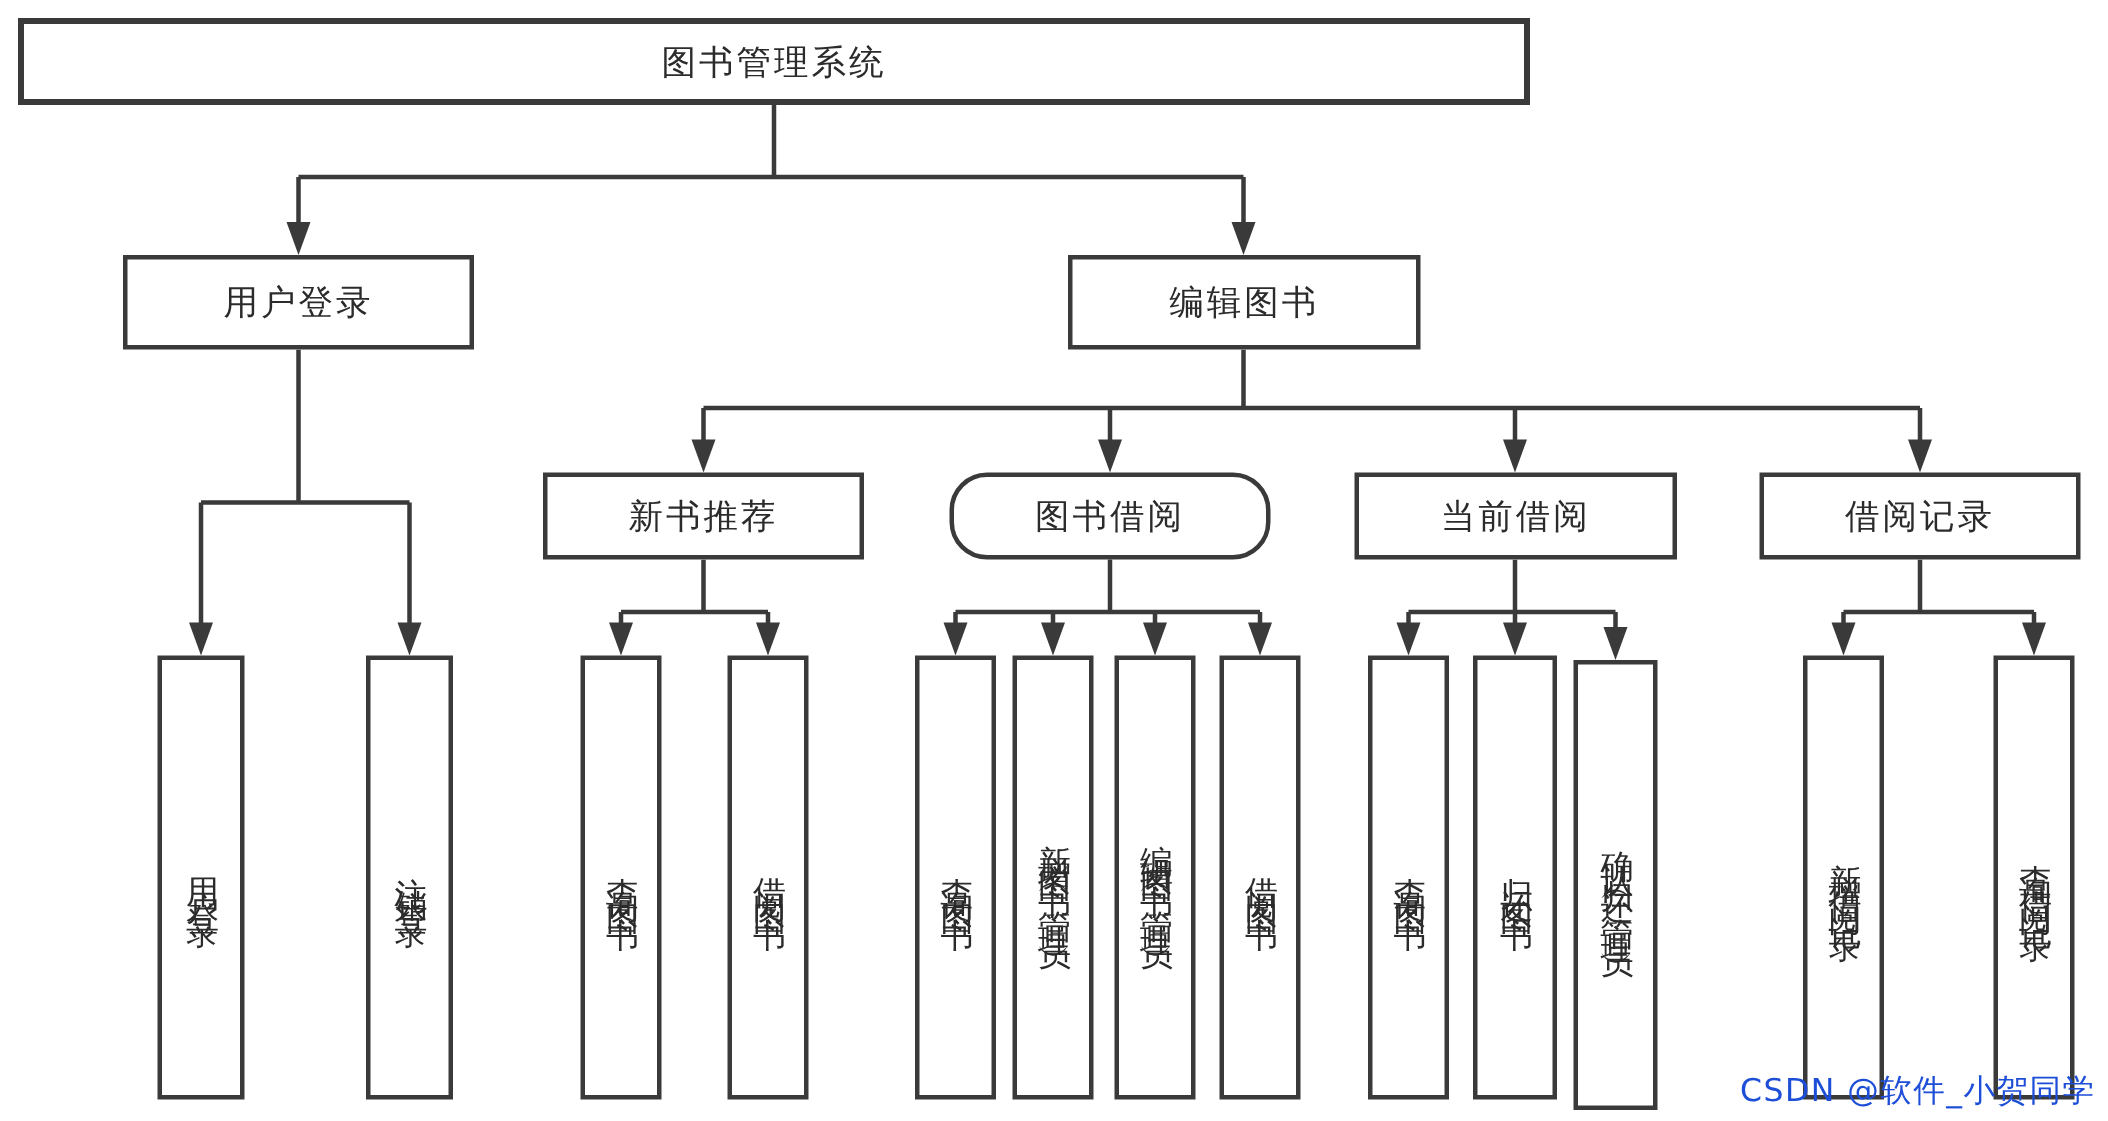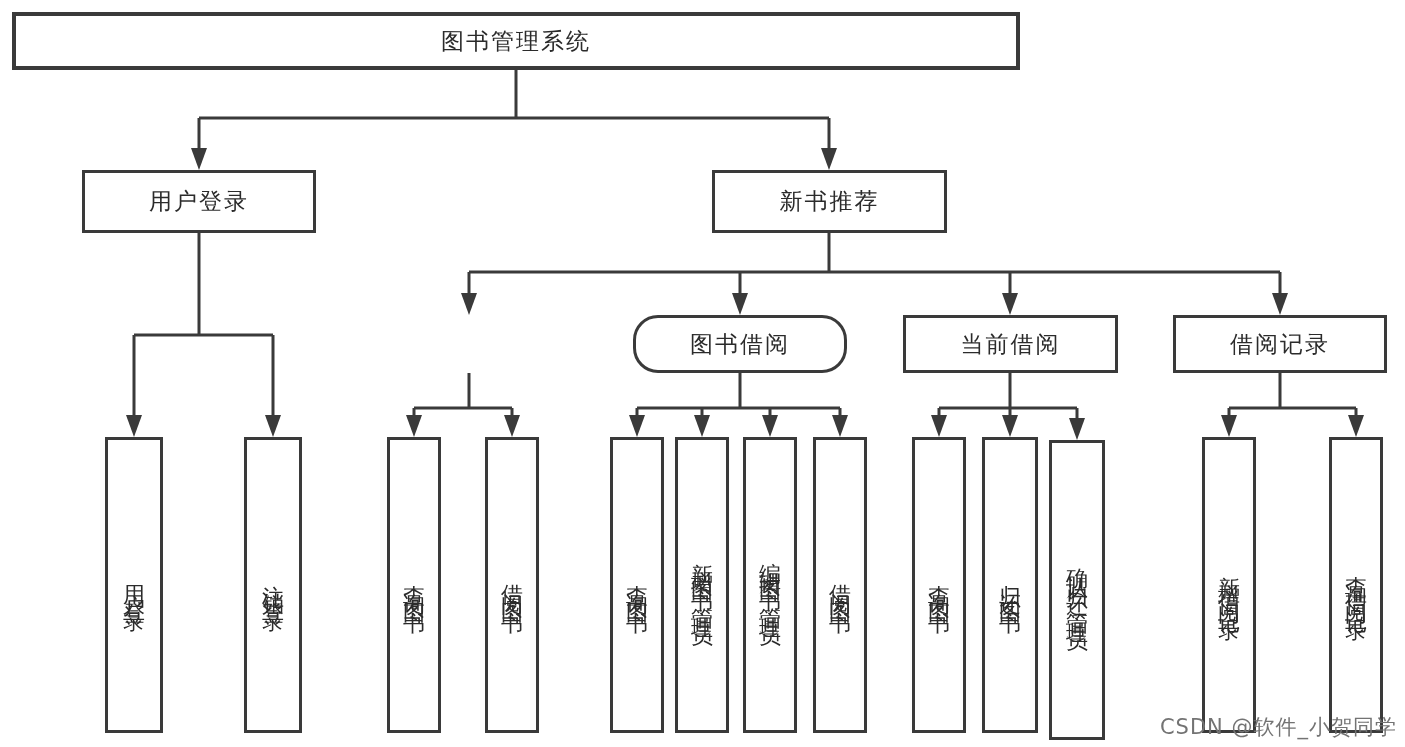--- a/index.html
+++ b/index.html
@@ -27,21 +27,21 @@
     writing-mode:vertical-rl;
     font-size:22px;
     letter-spacing:9px;
     line-height:1;
   }
   .root{border-width:4px;}
   .watermark{
     position:absolute;
     right:8px;bottom:6px;
     font-size:21px;
-    color:#737373;
+    color:#1d4ed8;
     letter-spacing:1px;
     z-index:10;
     white-space:nowrap;
   }
 </style>
 </head>
 <body>
 
 <div class="canvas">
 
@@ -89,23 +89,26 @@
   </svg>
 
   <div class="node hbox root" style="left:12px;top:12px;width:1008px;height:58px;align-items:center;">
     <span>图书管理系统</span>
   </div>
 
   <div class="node hbox" style="left:82px;top:170px;width:234px;height:63px;">
     <span>用户登录</span>
   </div>
   <div class="node hbox" style="left:712px;top:170px;width:235px;height:63px;">
+    <span>编辑图书</span>
+  </div>
+
+  <div class="node hbox" style="left:362px;top:315px;width:214px;height:58px;">
     <span>新书推荐</span>
   </div>
-
   <div class="node hbox" style="left:633px;top:315px;width:214px;height:58px;border-radius:25px;">
     <span>图书借阅</span>
   </div>
   <div class="node hbox" style="left:903px;top:315px;width:215px;height:58px;">
     <span>当前借阅</span>
   </div>
   <div class="node hbox" style="left:1173px;top:315px;width:214px;height:58px;">
     <span>借阅记录</span>
   </div>
 

